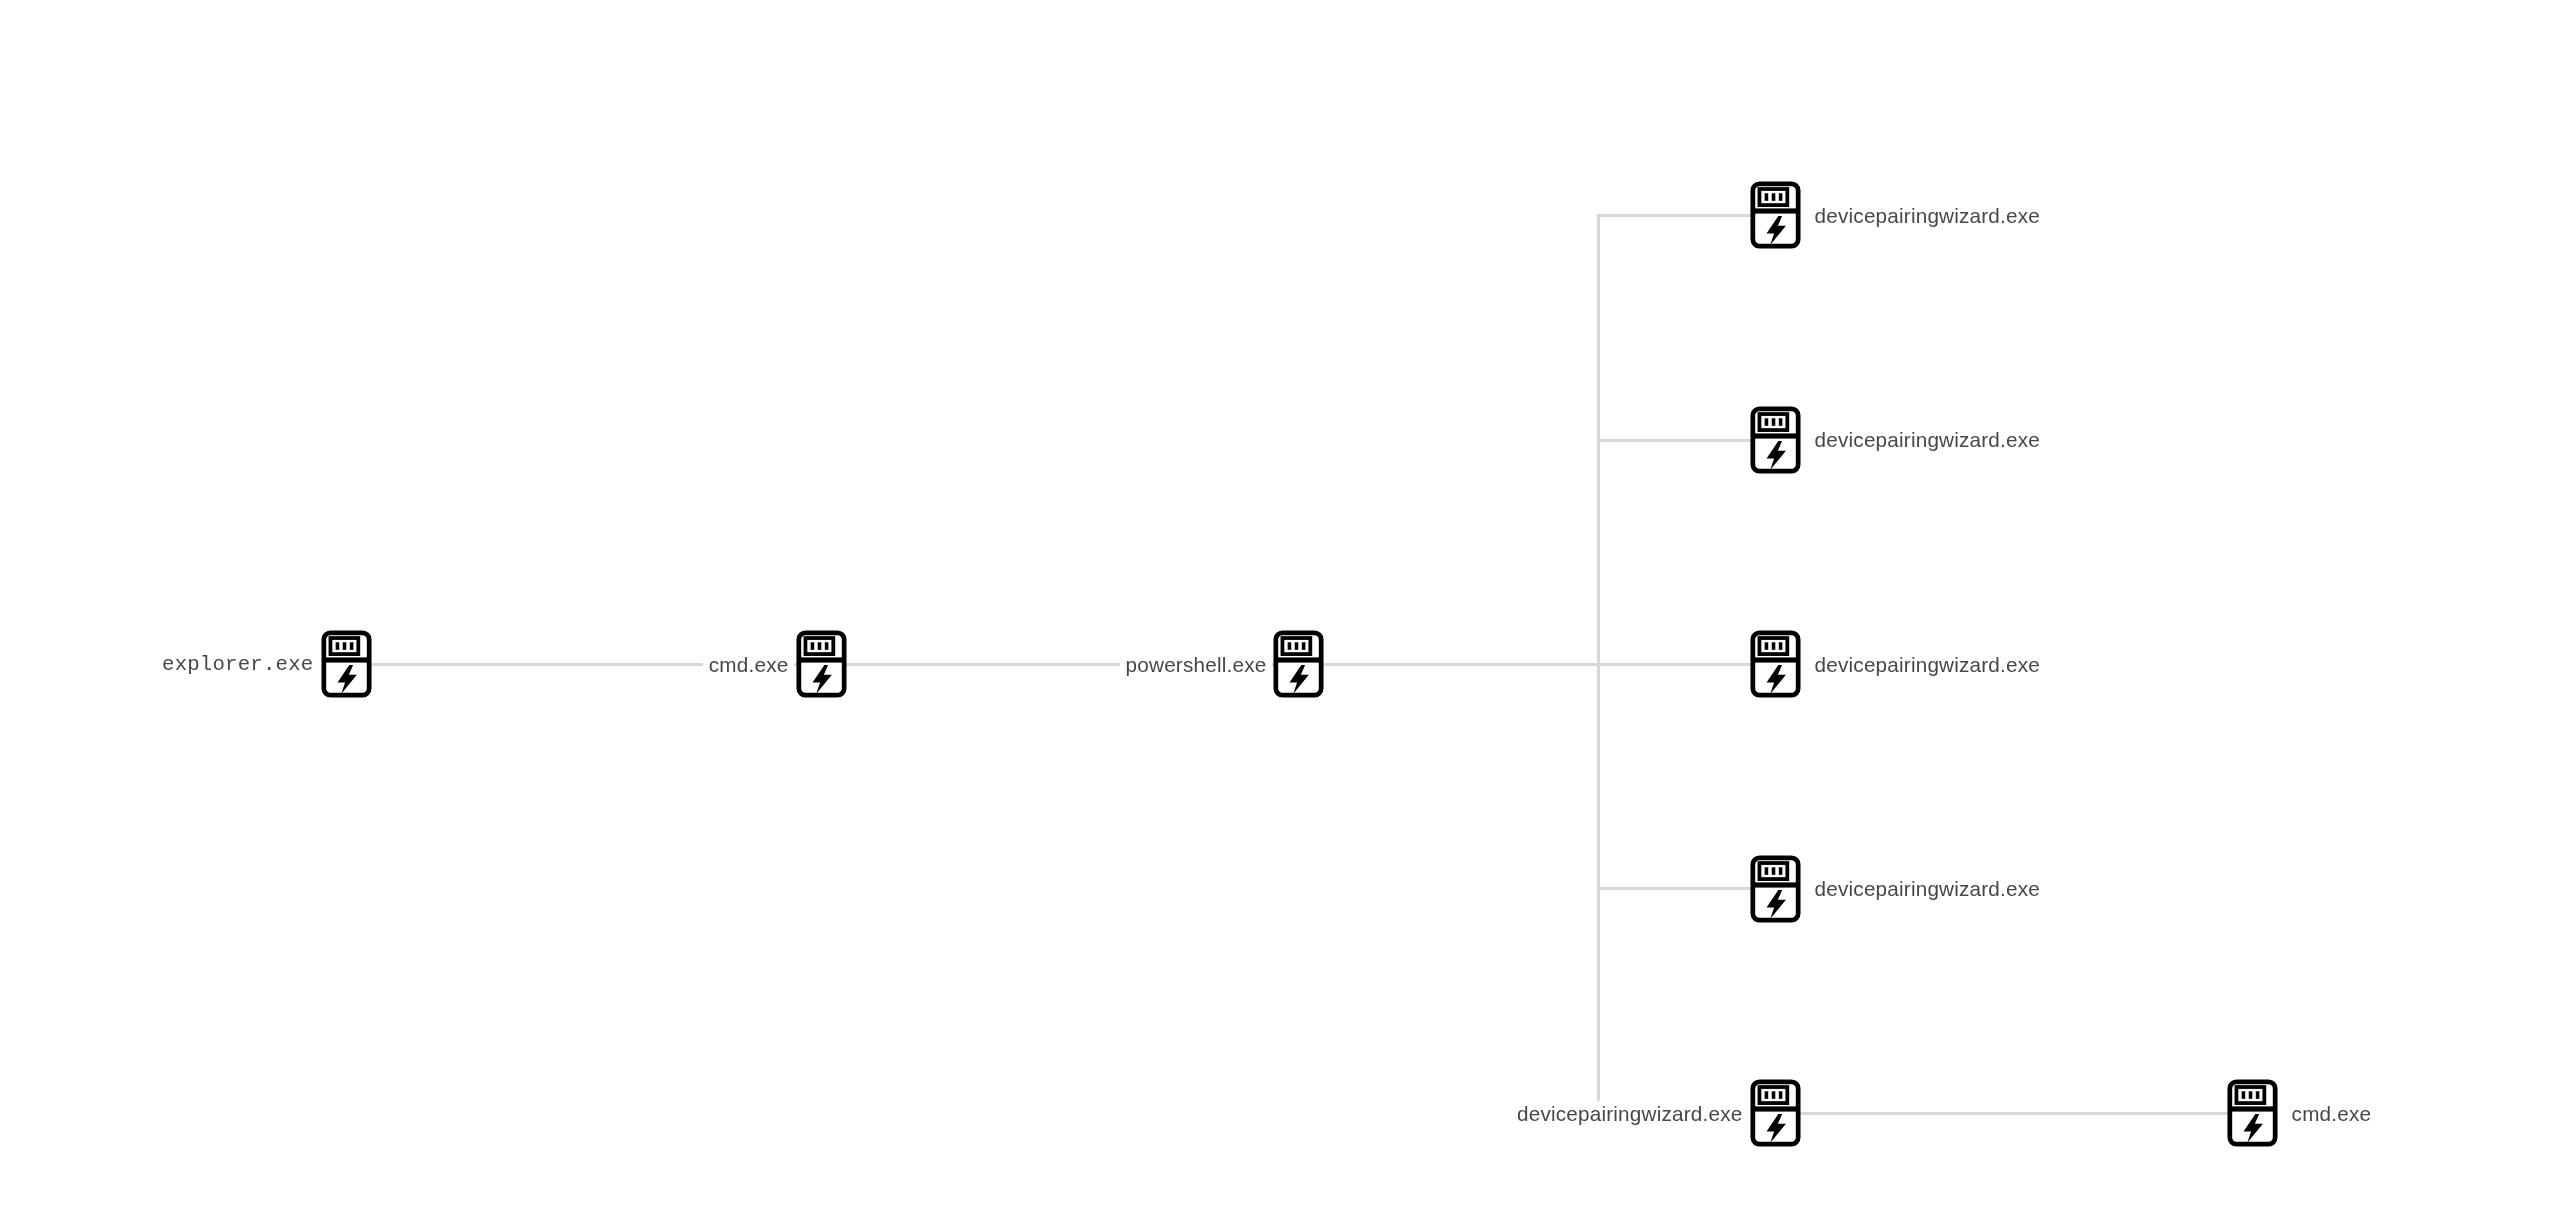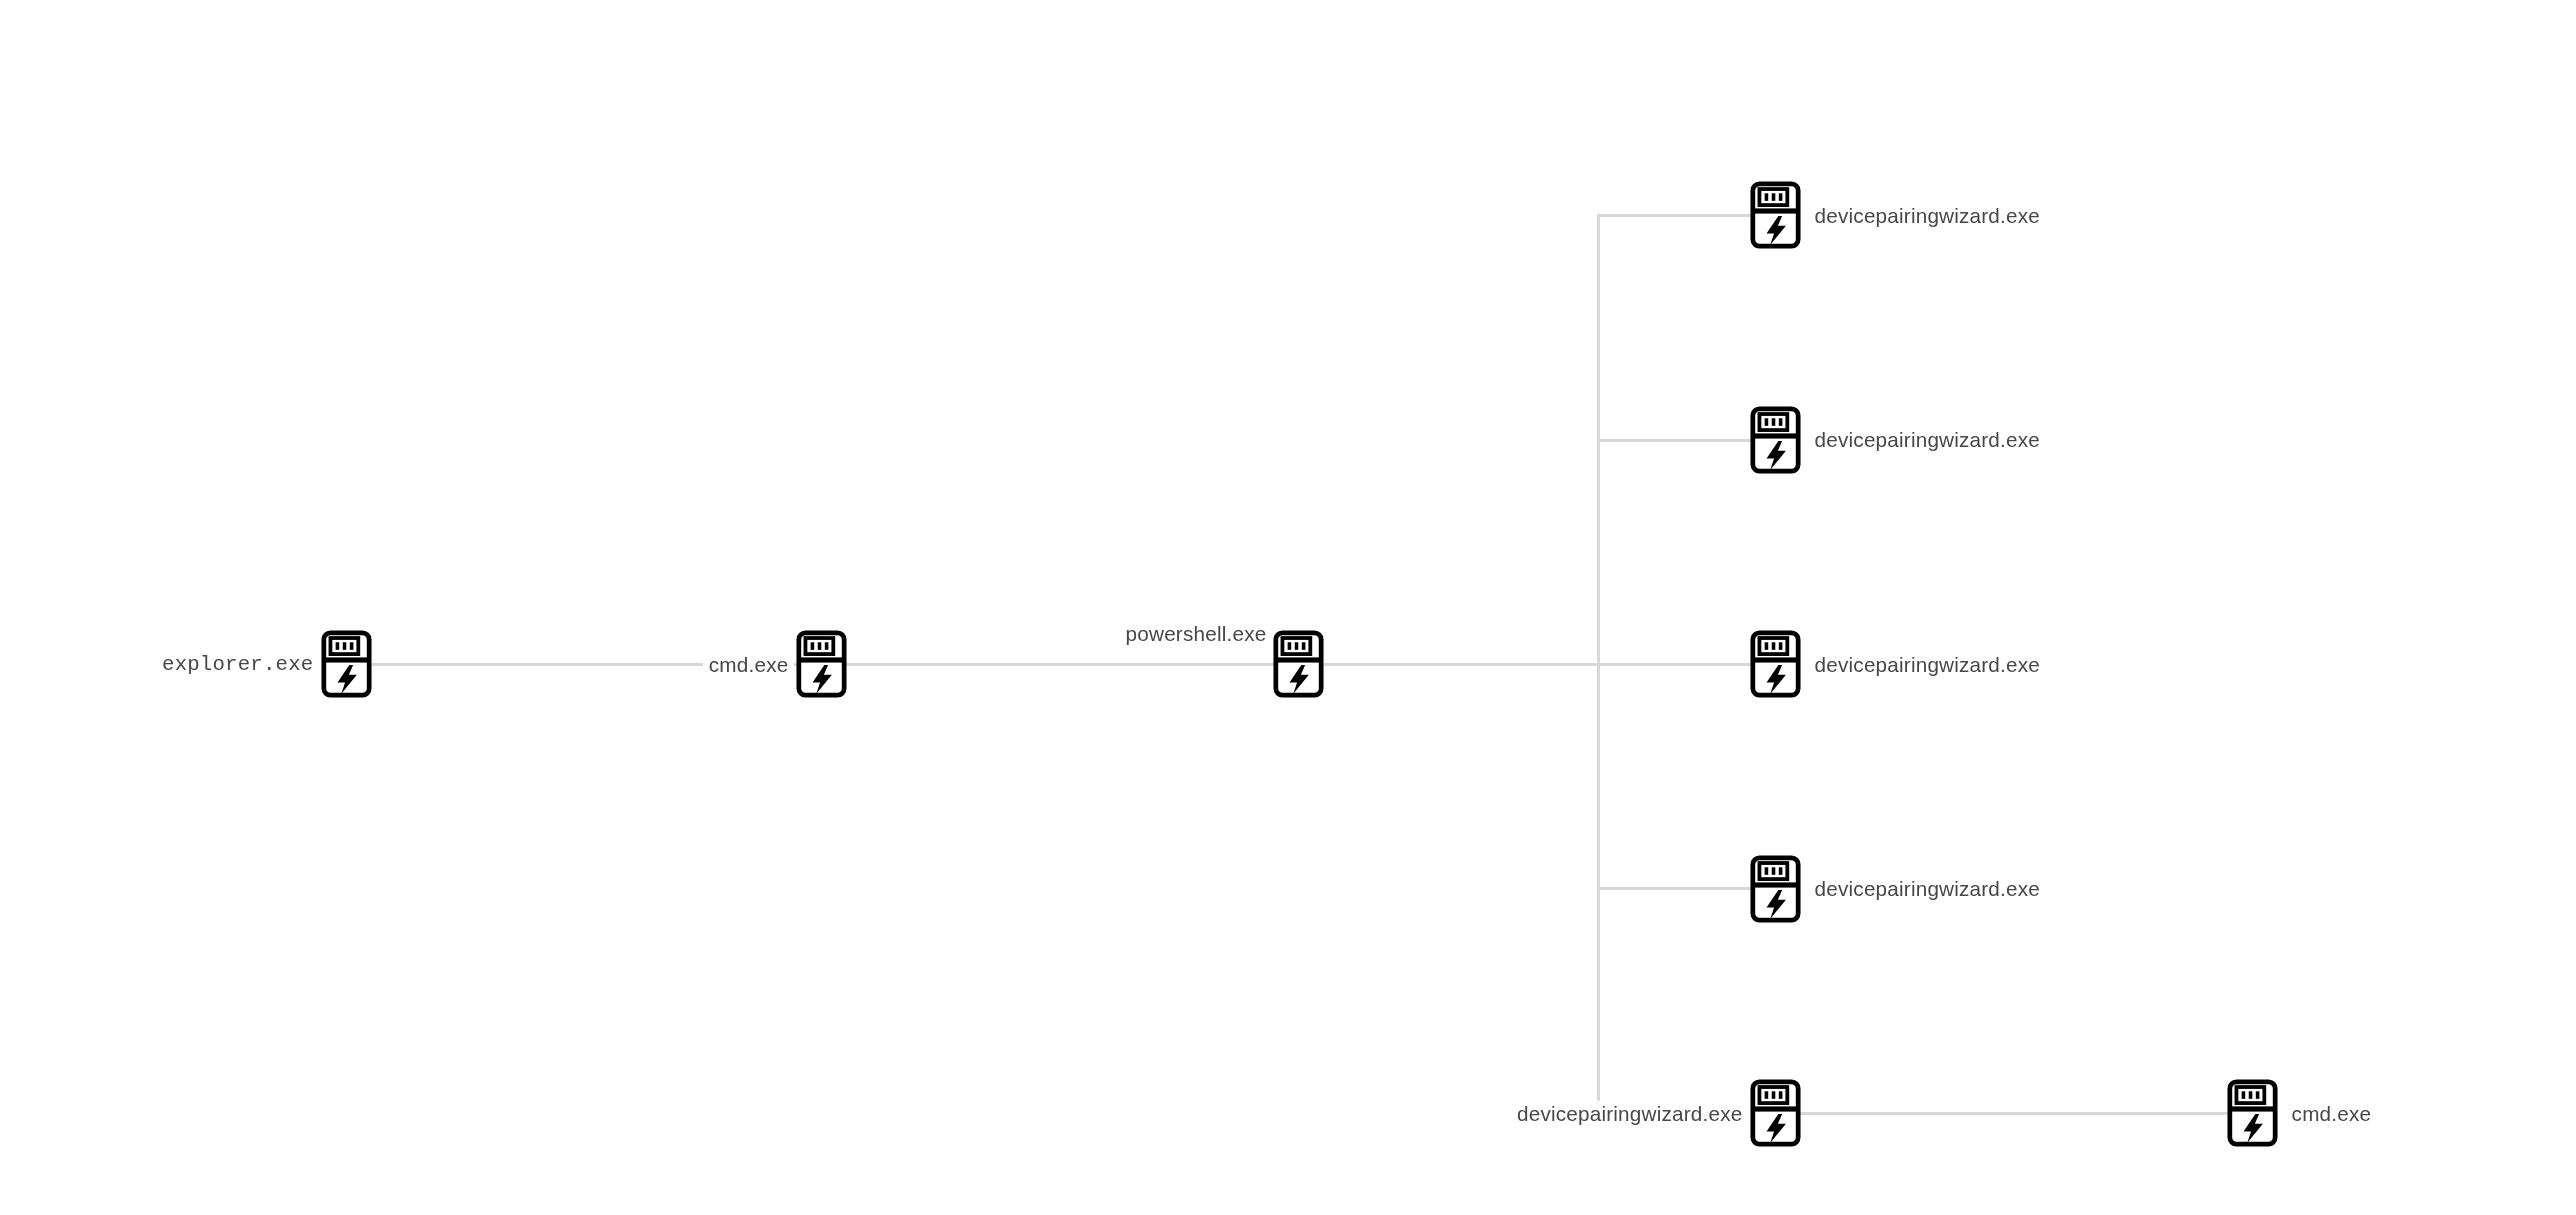--- a/index.html
+++ b/index.html
@@ -36,21 +36,21 @@
   #n-powershell-icon{left:1273px;top:630px;}
   #n-dpw1-icon{left:1750px;top:181px;}
   #n-dpw2-icon{left:1750px;top:406px;}
   #n-dpw3-icon{left:1750px;top:630px;}
   #n-dpw4-icon{left:1750px;top:855px;}
   #n-dpw5-icon{left:1750px;top:1079px;}
   #n-cmd2-icon{left:2227px;top:1079px;}
   
   #n-explorer-label{right:2257px;top:665px;font-family:Liberation Mono, monospace;}
   #n-cmd-label{right:1782px;top:665px;}
-  #n-powershell-label{right:1304px;top:634px;}
+  #n-powershell-label{right:1304px;top:665px;}
   #n-dpw1-label{left:1809px;top:216px;}
   #n-dpw2-label{left:1809px;top:440px;}
   #n-dpw3-label{left:1809px;top:665px;}
   #n-dpw4-label{left:1809px;top:889px;}
   #n-dpw5-label{right:828px;top:1114px;}
   #n-cmd2-label{left:2286px;top:1114px;}
   
   #e-main{left:357px;top:663px;width:1418px;}
   #e-trunk{left:1597px;top:214px;height:888px;}
   #e-b1{left:1597px;top:214px;width:179px;}

